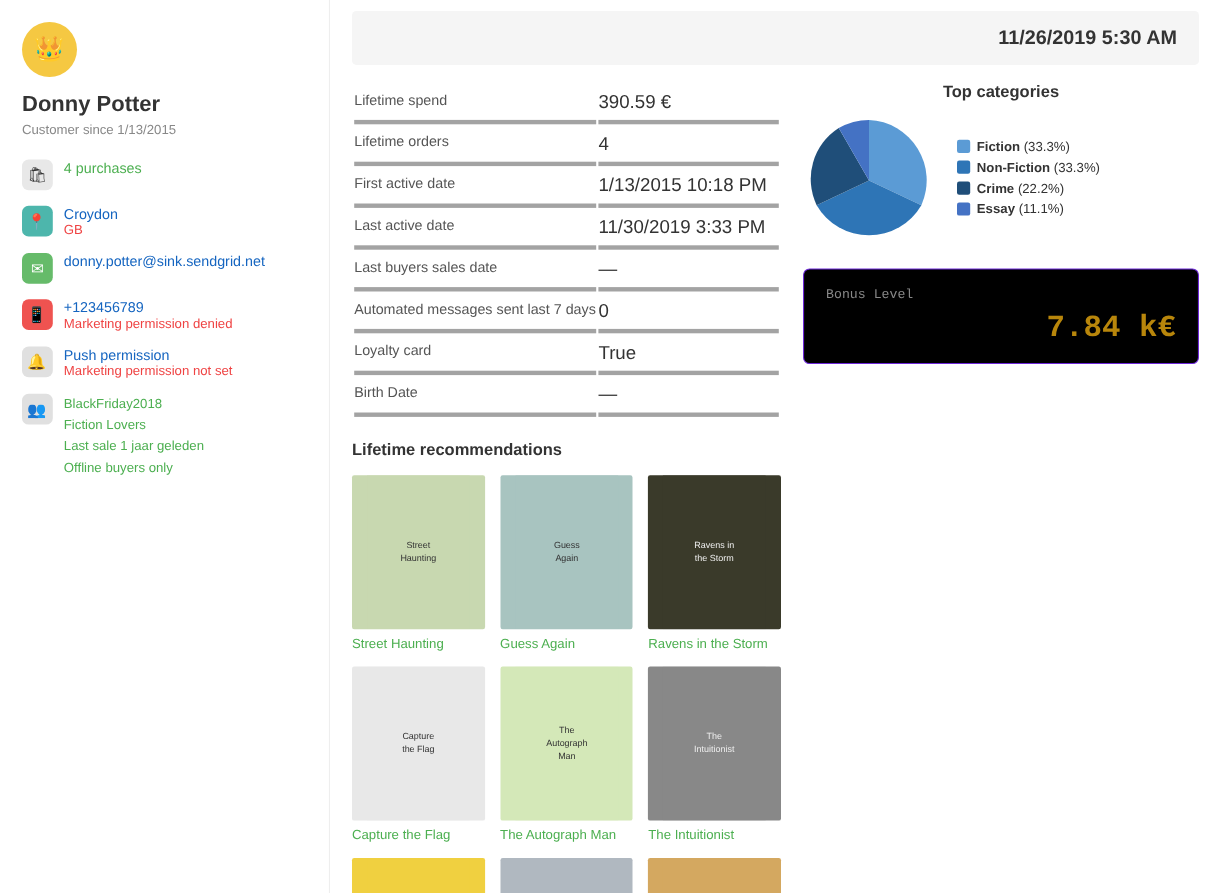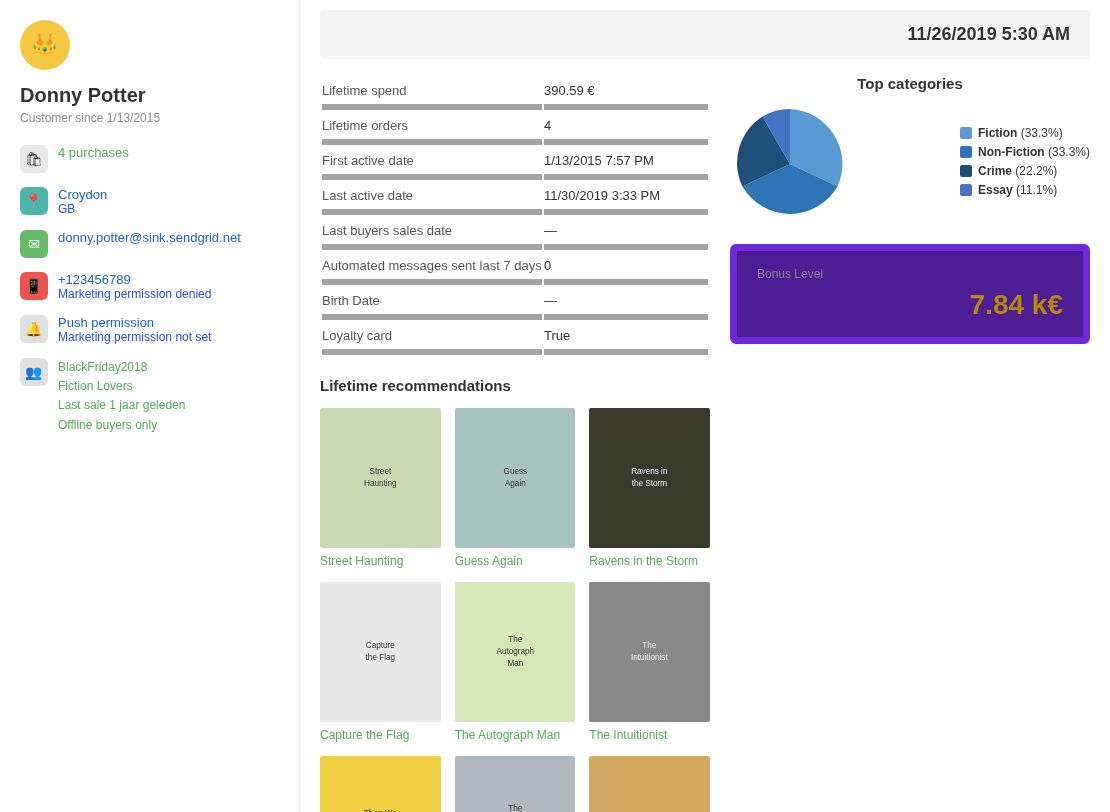--- a/index.html
+++ b/index.html
@@ -19,54 +19,54 @@
     .icon-purchases { background: #e8e8e8; }
     .icon-location { background: #4db6ac; }
     .icon-email { background: #66bb6a; }
     .icon-phone { background: #ef5350; }
     .icon-push { background: #e0e0e0; }
     .icon-segments { background: #e0e0e0; }
 
     .sidebar-item-text { font-size: 13px; }
     .sidebar-item-text .main { color: #4caf50; font-weight: 400; cursor: pointer; }
     .sidebar-item-text .main.blue { color: #1565c0; }
-    .sidebar-item-text .sub { color: #1d4ed8; font-size: 12px; }
+    .sidebar-item-text .sub { color: #ef4444; font-size: 12px; }
     .sidebar-item-text .seg-line { color: #4caf50; font-size: 12px; line-height: 1.6; }
 
     
     .main-content { flex: 1; padding: 10px 20px; }
 
     
     .datetime-bar { background: #f5f5f5; padding: 14px 20px; text-align: right; font-size: 18px; font-weight: bold; color: #333; margin-bottom: 16px; border-radius: 4px; }
 
     .two-col { display: flex; gap: 20px; }
 
     
     .stats-section { flex: 1; }
     .stats-table { width: 100%; }
-    .stats-table tr td { padding: 6px 0; vertical-align: top; border-bottom: 6px solid #a3a3a3; }
+    .stats-table tr td { padding: 6px 0; vertical-align: top; border-bottom: 4px solid #a3a3a3; }
     .stats-table tr td:first-child { color: #555; width: 220px; font-size: 13px; }
-    .stats-table tr td:last-child { color: #333; font-size: 13px; }
+    .stats-table tr td:last-child { color: #333; font-size: 17px; }
 
     
     .right-panel { width: 360px; flex-shrink: 0; }
 
     .top-categories { margin-bottom: 20px; }
     .top-categories h3 { font-size: 15px; font-weight: bold; margin-bottom: 12px; color: #333; text-align: center; }
-    .categories-inner { display: flex; align-items: center; gap: 20px; justify-content: space-between; }
+    .categories-inner { display: flex; align-items: center; gap: 20px; }
 
     
     .pie-chart { width: 120px; height: 120px; flex-shrink: 0; }
 
     .legend { font-size: 12px; }
     .legend-item { display: flex; align-items: center; gap: 6px; margin-bottom: 5px; }
     .legend-dot { width: 12px; height: 12px; border-radius: 2px; flex-shrink: 0; }
 
     
-    .bonus-box { background: #4c1d95; border: 7px solid #6d28d9; border-radius: 6px; padding: 16px 20px; }
+    .bonus-box { background: #000000; border: 1px solid #6d28d9; border-radius: 6px; padding: 16px 20px; font-family: Liberation Mono, monospace; }
     .bonus-label { font-size: 12px; color: #888; margin-bottom: 8px; }
     .bonus-value { font-size: 28px; font-weight: bold; color: #b8860b; text-align: right; }
 
     
     .recommendations { margin-top: 20px; }
     .recommendations h3 { font-size: 15px; font-weight: bold; margin-bottom: 14px; color: #333; }
     .book-grid { display: grid; grid-template-columns: repeat(3, 1fr); gap: 14px; }
     .book-item { display: flex; flex-direction: column; align-items: flex-start; }
     .book-cover { width: 100%; height: 140px; object-fit: cover; border-radius: 2px; margin-bottom: 6px; background: #ddd; display: flex; align-items: center; justify-content: center; overflow: hidden; }
     .book-cover svg { width: 100%; height: 100%; }
@@ -145,41 +145,41 @@
               <tr>
                 <td>Lifetime spend</td>
                 <td>390.59 €</td>
               </tr>
               <tr>
                 <td>Lifetime orders</td>
                 <td>4</td>
               </tr>
               <tr>
                 <td>First active date</td>
-                <td>1/13/2015 7:57 PM</td>
+                <td>1/13/2015 10:18 PM</td>
               </tr>
               <tr>
                 <td>Last active date</td>
                 <td>11/30/2019 3:33 PM</td>
               </tr>
               <tr>
                 <td>Last buyers sales date</td>
                 <td>—</td>
               </tr>
               <tr>
                 <td>Automated messages sent last 7 days</td>
                 <td>0</td>
               </tr>
               <tr>
+                <td>Loyalty card</td>
+                <td>True</td>
+              </tr>
+              <tr>
                 <td>Birth Date</td>
                 <td>—</td>
-              </tr>
-              <tr>
-                <td>Loyalty card</td>
-                <td>True</td>
               </tr>
             </tbody>
         </table>
 
         <div class="recommendations">
           <h3>Lifetime recommendations</h3>
           <div class="book-grid" id="book-grid">
               <div class="book-item">
                 <div class="book-cover" style="background: rgb(200, 216, 176);">
                   <svg viewBox="0 0 80 120" width="100%" height="100%">

